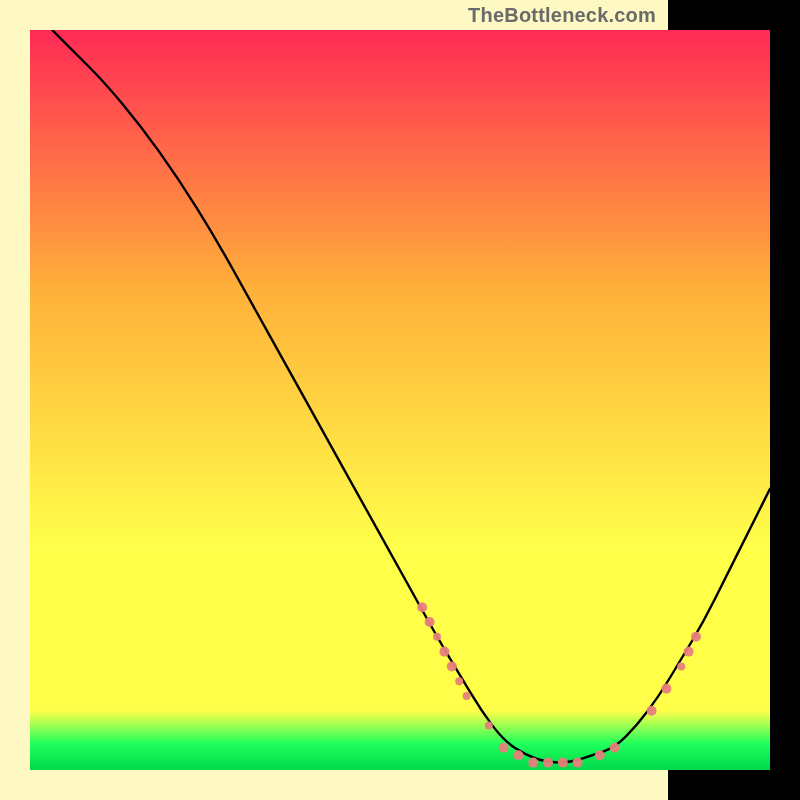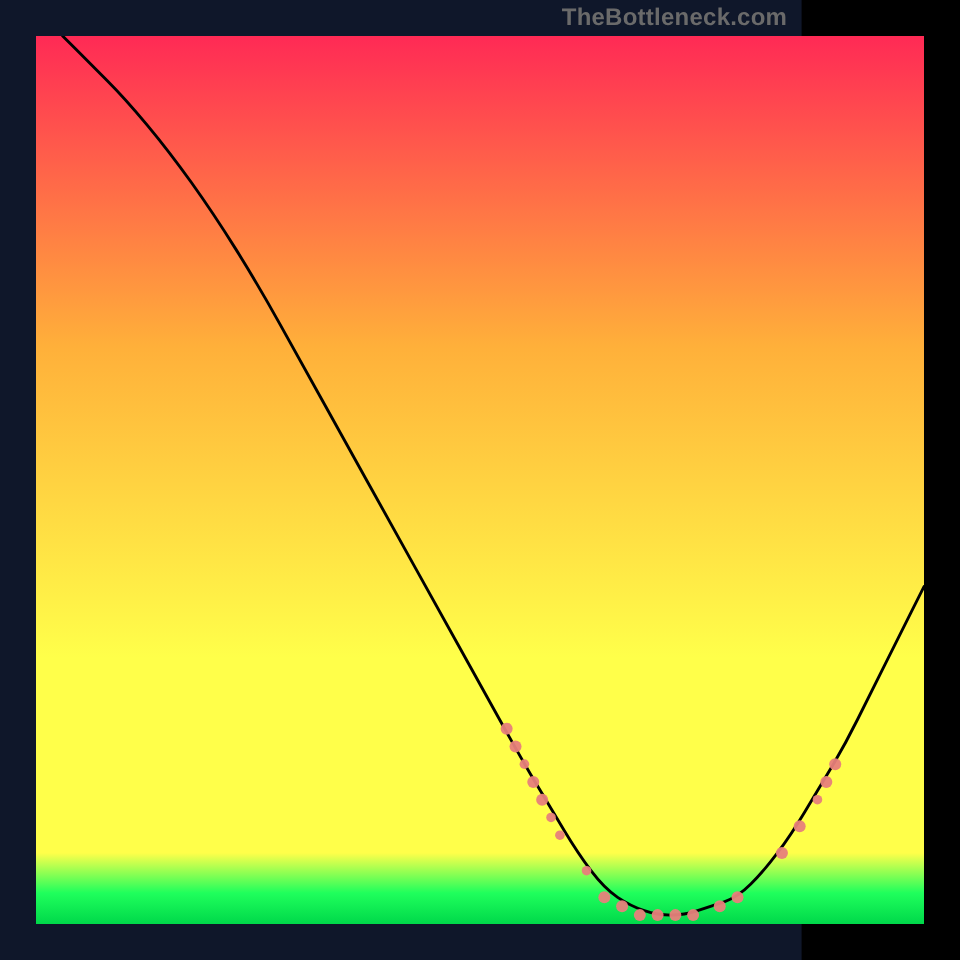--- a/index.html
+++ b/index.html
@@ -1,17 +1,17 @@
 <!DOCTYPE html>
 <html><head>
 <meta charset="utf-8">
 <style>
   * { margin: 0; padding: 0; box-sizing: border-box; }
   html, body { width: 800px; height: 800px; background: #000; overflow: hidden; }
-  .container { position: relative; width: 668px; height: 800px; background: #0f172a; text-align: center; }
+  .container { position: relative; width: 668px; height: 800px; background: #fef9c3; text-align: center; }
   .watermark {
     position: absolute;
     top: 4px;
     right: 12px;
     font-family: Arial, Helvetica, sans-serif;
     font-size: 20px;
     font-weight: 600;
     color: #6a6a6a;
     letter-spacing: 0.2px;
   }

